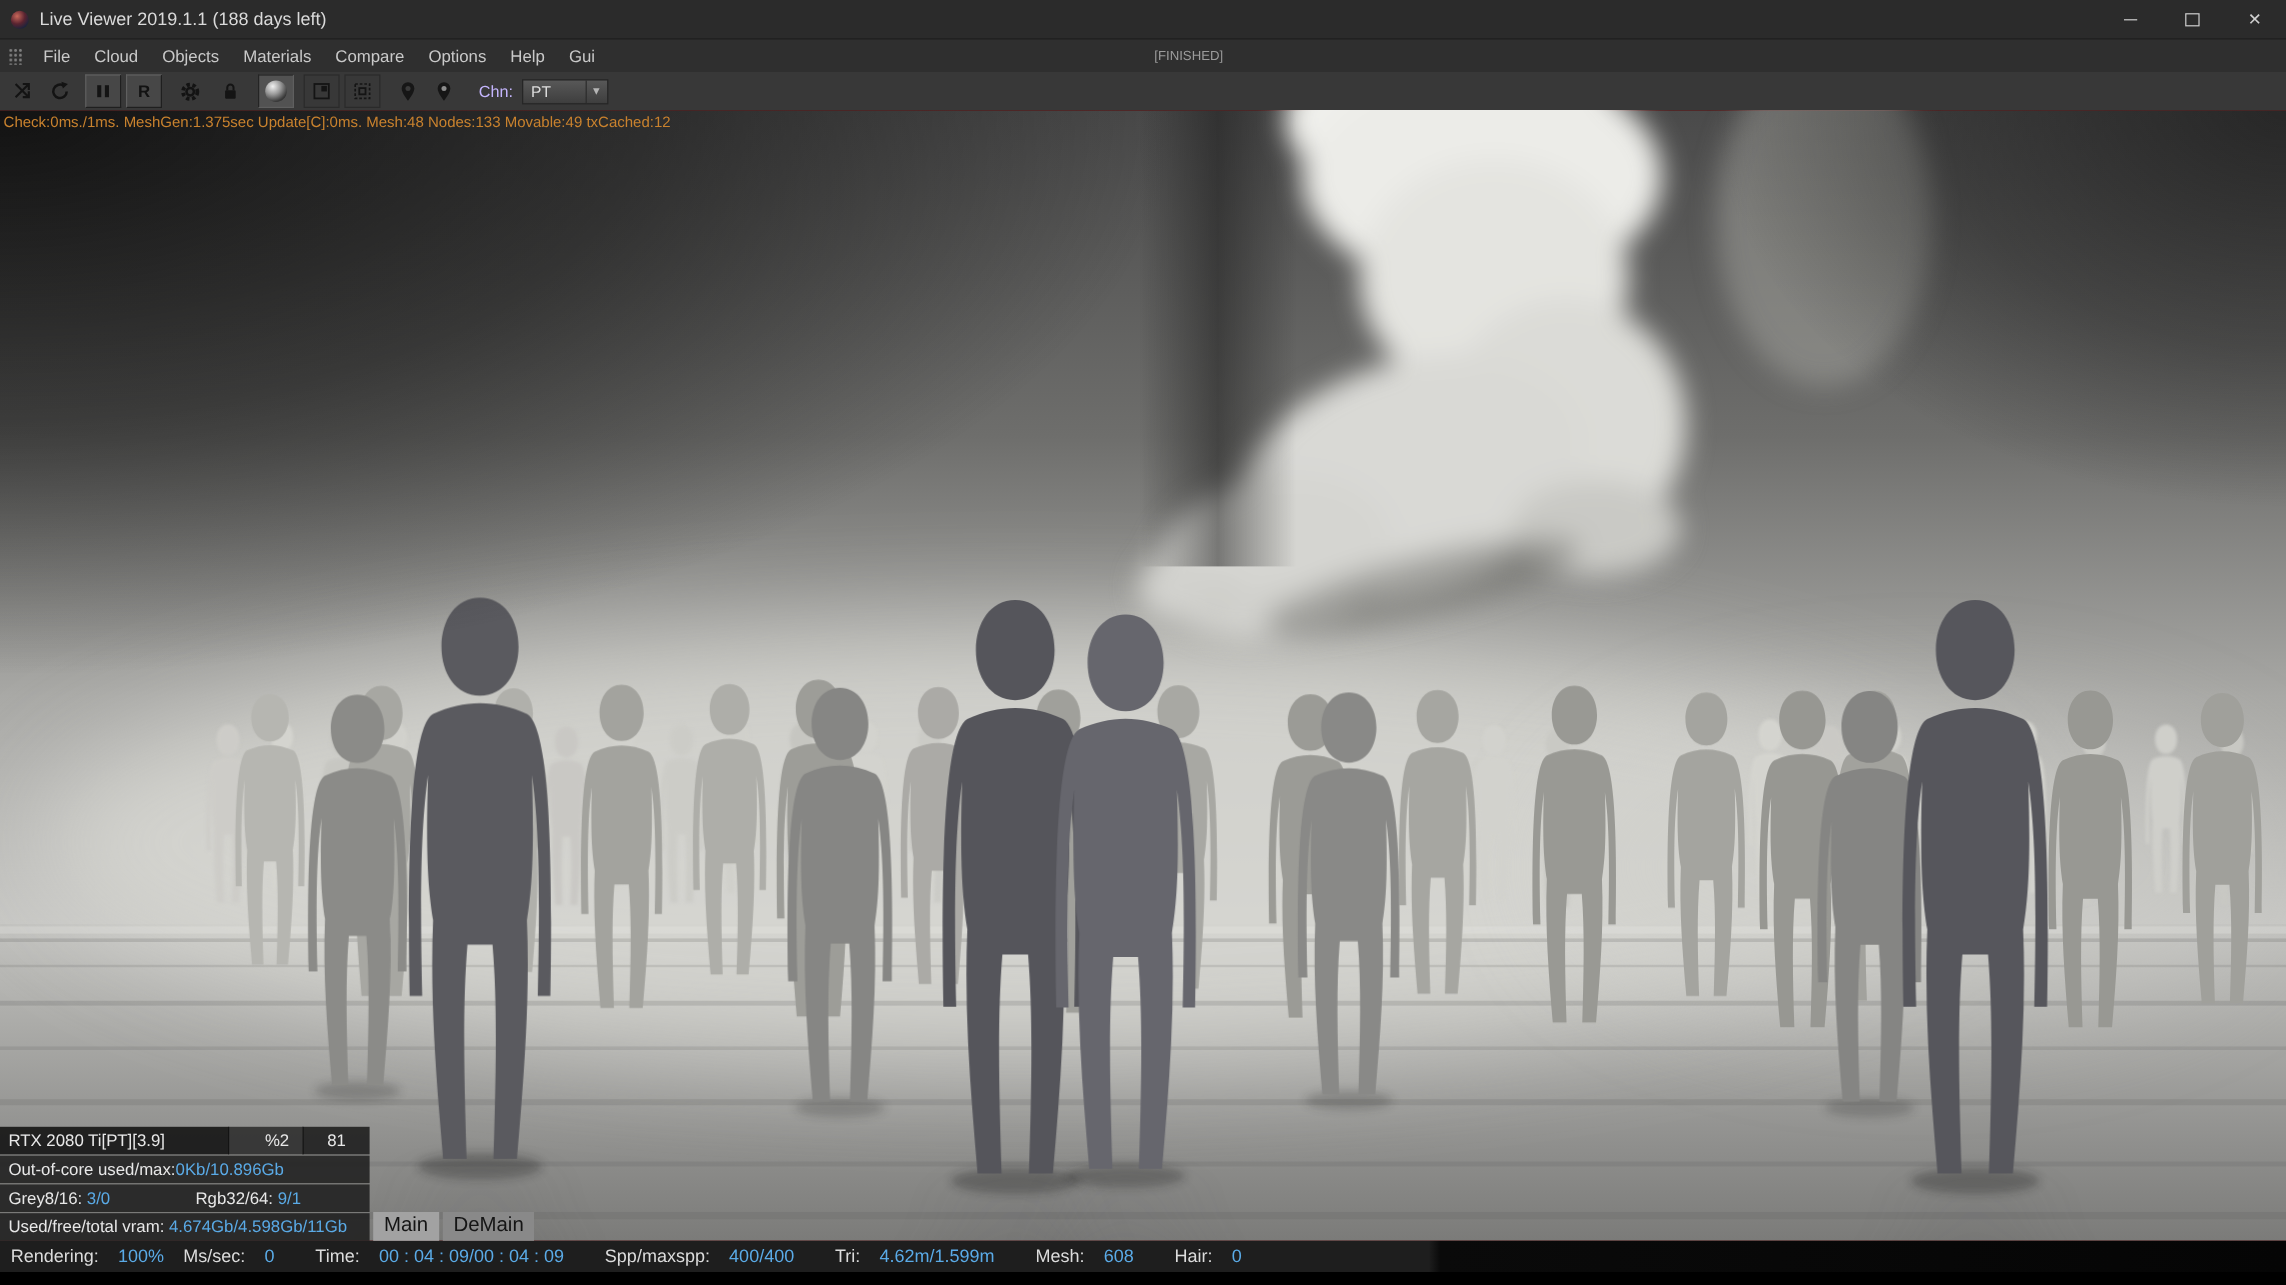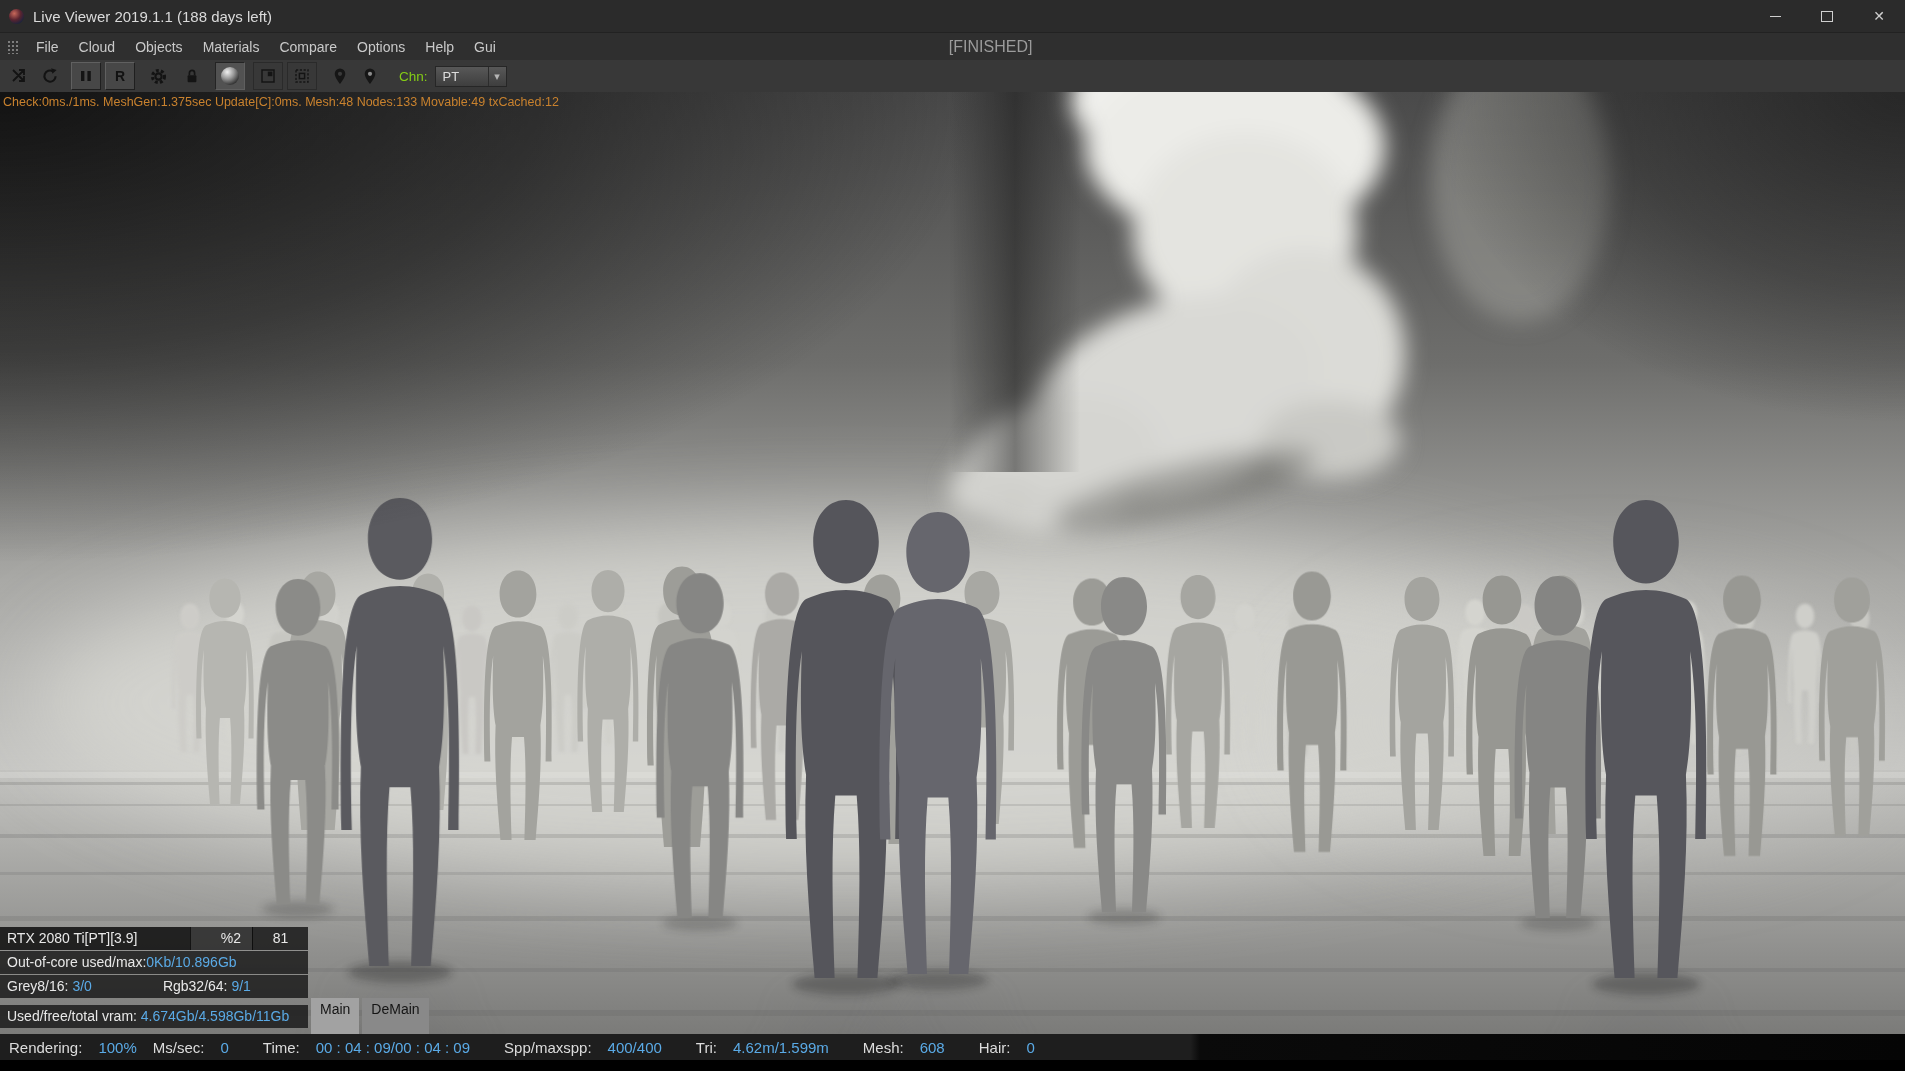--- a/index.html
+++ b/index.html
@@ -15,51 +15,51 @@
   .win-title{flex:0 0 auto;}
   .tb-spacer{flex:1;}
   .win-btn{width:52px;height:32px;display:flex;align-items:center;justify-content:center;color:#cfcfcf;font-size:14px;}
   .min-glyph{display:block;width:11px;height:1px;background:#cfcfcf;}
   .max-glyph{display:block;width:10px;height:9px;border:1px solid #cfcfcf;}
   
   .menubar{height:28px;background:#2f2f2f;display:flex;align-items:center;font-size:14px;color:#c9c9c9;position:relative;border-top:1px solid #222;box-sizing:border-box;}
   .grip{width:12px;height:14px;margin:0 7px 0 7px;
     background-image:radial-gradient(#7e7e7e 1px, transparent 1.3px);background-size:4px 4px;}
   .menu-item{padding:0 10px;height:28px;line-height:28px;}
-  .render-state{position:absolute;left:52%;transform:translateX(-50%);color:#9b9b9b;font-size:16px;}
+  .render-state{position:absolute;left:52%;transform:translateX(-50%);color:#9b9b9b;font-size:11px;}
   
   .toolbar{height:32px;background:#383838;display:flex;align-items:center;padding-left:5px;}
   .tbtn{width:30px;height:28px;display:flex;align-items:center;justify-content:center;flex:0 0 auto;}
   .raised{background:#474747;border:1px solid;border-color:#606060 #1f1f1f #1f1f1f #606060;box-sizing:border-box;}
   .boxed{background:#525252;border:1px solid;border-color:#242424 #5f5f5f #5f5f5f #242424;box-sizing:border-box;}
   .bordered{border:1px solid #2a2a2a;box-sizing:border-box;}
   .r-label{font-size:14px;font-weight:bold;color:#121212;}
   .mat-ball{width:18px;height:18px;border-radius:50%;
     background:radial-gradient(circle at 35% 28%, #f0f0f0, #9a9a9a 38%, #3c3c3c 72%, #101010);}
   .gap4{width:4px;}.gap6{width:6px;}.gap8{width:8px;}
-  .chn-label{color:#84cc16;font-size:13.5px;margin:0 7px 0 14px;}
+  .chn-label{color:#c4b5fd;font-size:13.5px;margin:0 7px 0 14px;}
   .dropdown{width:72px;height:21px;background:linear-gradient(#585858,#3e3e3e);
     border:1px solid #262626;display:flex;align-items:center;color:#dddddd;font-size:13px;box-sizing:border-box;}
   .dropdown .dd-val{flex:1;padding-left:7px;}
   .dropdown .dd-arrow{width:17px;text-align:center;color:#b5b5b5;font-size:11px;border-left:1px solid #2c2c2c;height:19px;line-height:19px;}
   
   .viewport{position:absolute;left:0;right:0;top:92px;bottom:37px;background:#7f1d1d;}
   .viewport svg{display:block;}
   .status-line{position:absolute;left:3px;top:3px;color:#c9822e;font-size:12.5px;white-space:nowrap;}
   
   .gpu-overlay{position:absolute;left:0;bottom:37px;font-size:14px;color:#e8e8e8;}
   .gpurow{display:flex;height:23px;line-height:23px;margin-top:1px;}
   .gname{width:190px;background:rgba(14,14,14,.86);padding-left:7px;box-sizing:border-box;white-space:nowrap;}
   .gload{width:62px;background:rgba(42,42,42,.86);text-align:right;padding-right:11px;box-sizing:border-box;border-left:1px solid rgba(0,0,0,.65);}
   .gtemp{width:56px;background:rgba(26,26,26,.86);text-align:center;border-left:1px solid rgba(0,0,0,.65);box-sizing:border-box;}
   .inforow{width:308px;background:rgba(26,26,26,.84);height:23px;line-height:23px;padding-left:7px;box-sizing:border-box;margin-top:1px;white-space:nowrap;}
   .inforow .col2{display:inline-block;width:152px;}
   .val{color:#5aaae6;}
   .lastrow{display:flex;align-items:center;}
-  .vtab{height:36px;line-height:22px;padding:0 9px;font-size:14px;background:#a2a2a2;color:#151515;margin-left:3px;}
+  .vtab{height:24px;line-height:22px;padding:0 9px;font-size:17px;background:#a2a2a2;color:#151515;margin-left:3px;}
   .vtab.dim{background:#898989;}
   
   .statusbar{position:absolute;left:0;bottom:11px;height:26px;width:100%;box-sizing:border-box;
     background:linear-gradient(90deg,#1e1e1e 0%,#1e1e1e 62.5%,#0a0a0a 63%,#050505 100%);
     display:flex;align-items:center;font-size:15px;color:#dcdcdc;padding-left:9px;white-space:nowrap;}
   .sb-item{margin-right:34px;}
   .sb-item.tight{margin-right:16px;}
   .sb-item .val{margin-left:16px;}
   .icon-stroke{stroke:#131313;fill:none;}
 </style>

